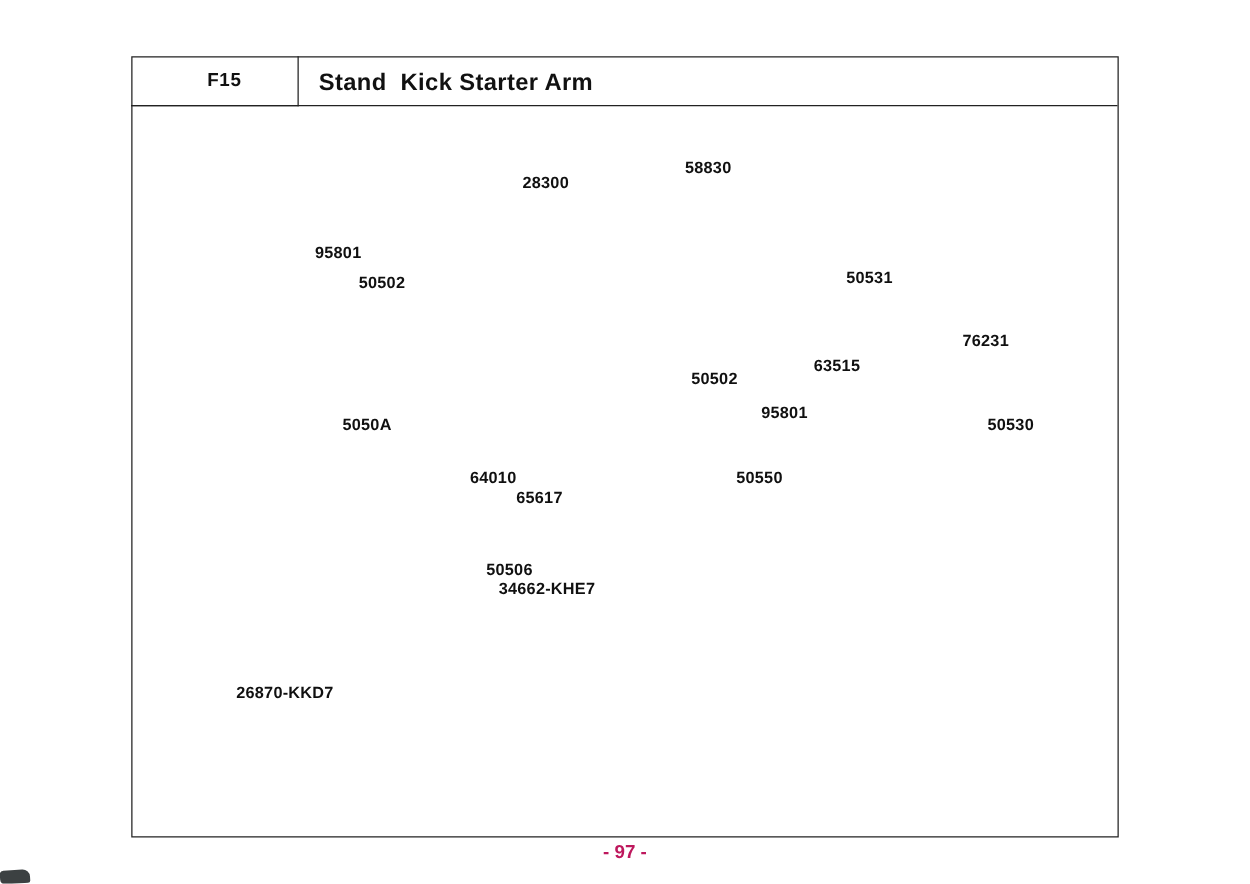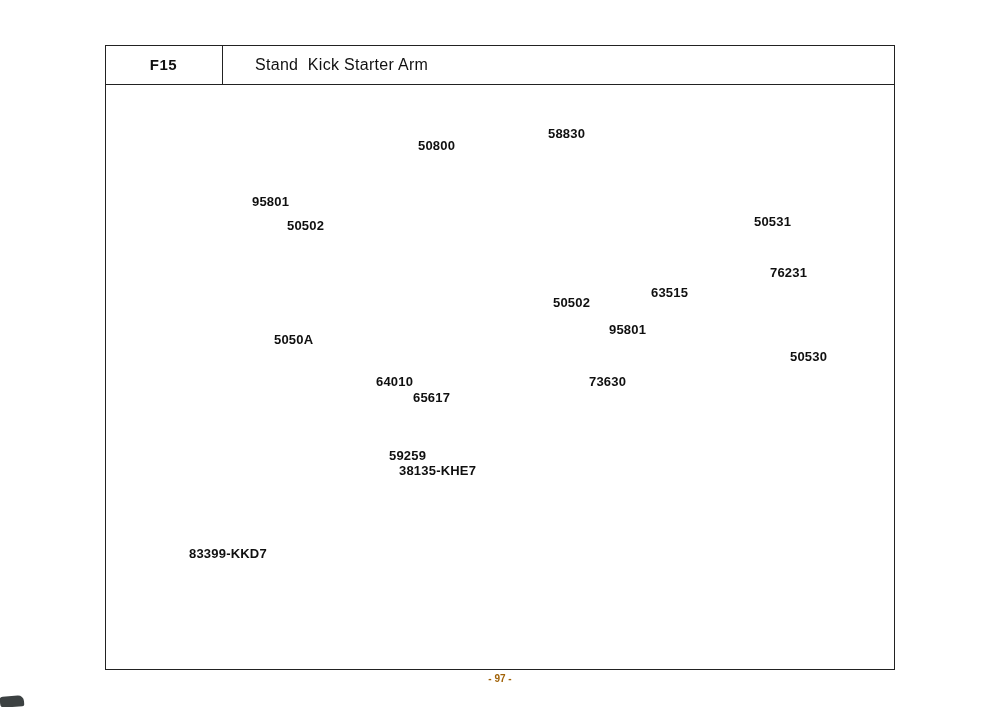--- a/index.html
+++ b/index.html
@@ -8,33 +8,33 @@
     font-family:"Liberation Sans", sans-serif;color:#111;overflow:hidden;
   }
   .frame{
     position:absolute;left:105px;top:45px;width:788px;height:623px;
     border:1.5px solid #222;background:#fff;
   }
   .code-box{
     position:absolute;left:105px;top:45px;width:117px;height:39px;
     border-right:1.5px solid #222;border-bottom:1.5px solid #222;
     display:flex;align-items:center;justify-content:center;
-    font-size:15px;font-weight:bold;letter-spacing:.5px;
+    font-size:15px;font-weight:bold;letter-spacing:.5px;padding-left:16px;
   }
   .header-rule{
     position:absolute;left:105px;top:84px;width:789px;height:0;
     border-top:1.5px solid #222;
   }
   .title{
-    position:absolute;left:255px;top:56px;font-size:16px;font-weight:normal;
+    position:absolute;left:255px;top:56px;font-size:19px;font-weight:bold;
     white-space:pre;letter-spacing:.3px;
   }
   .page-number{
     position:absolute;left:0;top:673px;width:1000px;text-align:center;
-    font-size:10px;font-weight:bold;color:#a16207;
+    font-size:15px;font-weight:bold;color:#be185d;
   }
   .part-label{
     position:absolute;font-size:13px;font-weight:bold;color:#101010;
     white-space:nowrap;letter-spacing:.2px;
   }
   .drawing{position:absolute;left:0;top:0;}
   .scan-artifact{
     position:absolute;left:0px;top:696px;width:24px;height:11px;
     background:#3c4142;border-radius:3px 6px 2px 4px;transform:rotate(-4deg);
   }
@@ -278,33 +278,33 @@
     </g>
   </svg>
 
   <div class="frame"></div>
   <div class="code-box">
     <span>F15</span>
   </div>
   <div class="header-rule"></div>
   <div class="title">Stand  Kick Starter Arm</div>
 
-  <div class="part-label" style="left:418px;top:138px">50800</div>
+  <div class="part-label" style="left:418px;top:138px">28300</div>
   <div class="part-label" style="left:548px;top:126px">58830</div>
   <div class="part-label" style="left:252px;top:194px">95801</div>
   <div class="part-label" style="left:287px;top:218px">50502</div>
-  <div class="part-label" style="left:754px;top:214px">50531</div>
+  <div class="part-label" style="left:677px;top:214px">50531</div>
   <div class="part-label" style="left:651px;top:285px">63515</div>
   <div class="part-label" style="left:770px;top:265px">76231</div>
   <div class="part-label" style="left:274px;top:332px">5050A</div>
   <div class="part-label" style="left:553px;top:295px">50502</div>
   <div class="part-label" style="left:609px;top:322px">95801</div>
-  <div class="part-label" style="left:589px;top:374px">73630</div>
-  <div class="part-label" style="left:790px;top:349px">50530</div>
+  <div class="part-label" style="left:589px;top:374px">50550</div>
+  <div class="part-label" style="left:790px;top:332px">50530</div>
   <div class="part-label" style="left:376px;top:374px">64010</div>
   <div class="part-label" style="left:413px;top:390px">65617</div>
-  <div class="part-label" style="left:389px;top:448px">59259</div>
-  <div class="part-label" style="left:399px;top:463px">38135-KHE7</div>
-  <div class="part-label" style="left:189px;top:546px">83399-KKD7</div>
+  <div class="part-label" style="left:389px;top:448px">50506</div>
+  <div class="part-label" style="left:399px;top:463px">34662-KHE7</div>
+  <div class="part-label" style="left:189px;top:546px">26870-KKD7</div>
 
   <div class="page-number">- 97 -</div>
   <div class="scan-artifact"></div>
 </div>
 
 </body></html>

